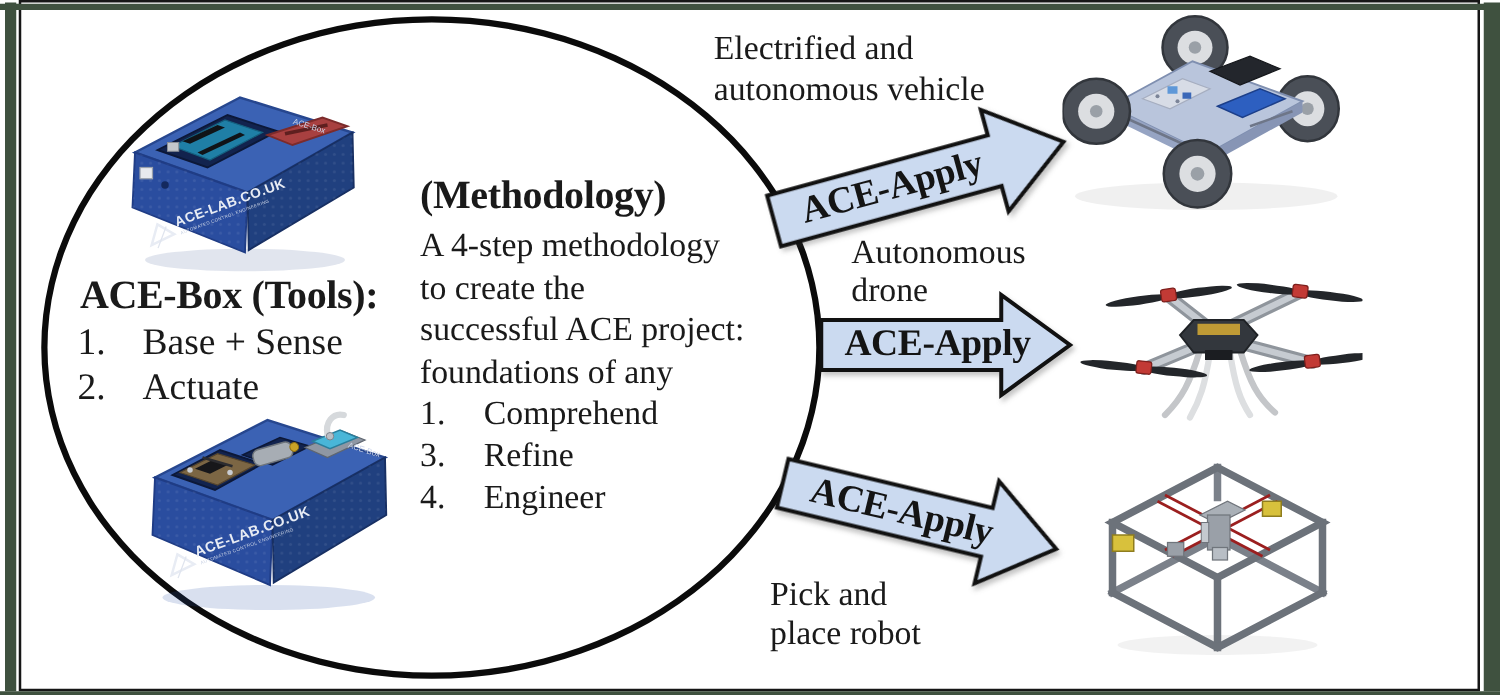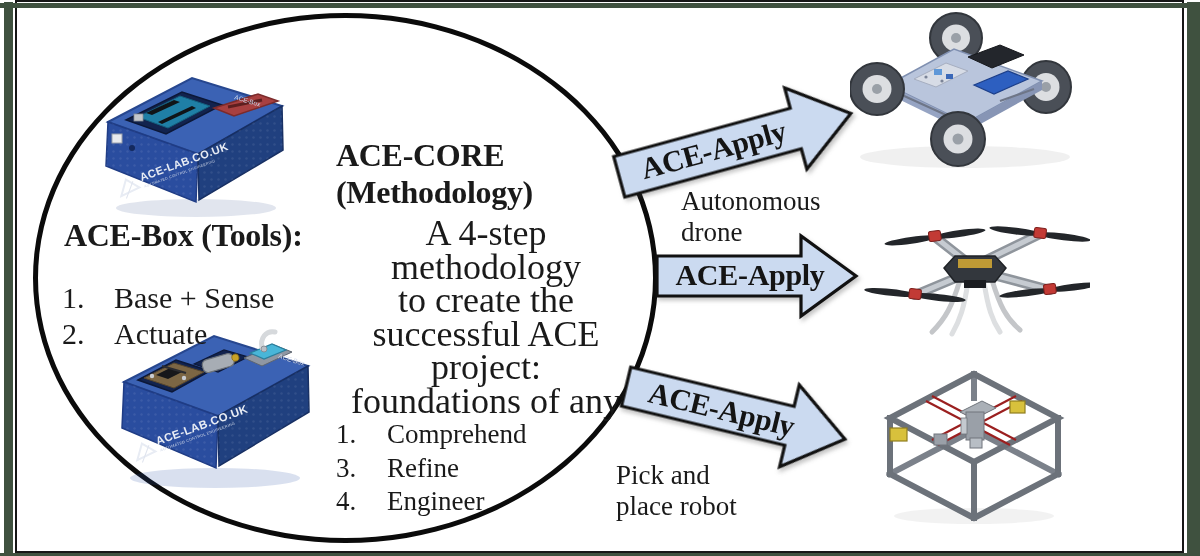--- a/index.html
+++ b/index.html
@@ -13,23 +13,23 @@
   .green-bottom{left:0;top:553px;width:1200px;height:3px;background:#3f513f;z-index:1;}
   .green-left{left:4px;top:2px;width:9px;height:551px;background:#3f513f;z-index:1;}
   .green-right{left:1187px;top:2px;width:13px;height:551px;background:#3f513f;z-index:1;}
 
   
   .ecosystem-ellipse{left:33px;top:13px;width:625px;height:530px;border:5px solid #0b0b0b;border-radius:50%;box-sizing:border-box;z-index:1;}
 
   
   .h-bold{font-weight:bold;font-size:32px;line-height:37px;letter-spacing:-0.3px;}
   .tools-title{left:64px;top:217px;z-index:2;}
-  .tools-list{left:62px;top:256px;font-size:30px;line-height:36px;z-index:2;margin-top:24px;}
+  .tools-list{left:62px;top:256px;font-size:30px;line-height:36px;z-index:2;}
   .core-block{left:336px;top:137px;width:300px;z-index:2;}
-  .core-desc{font-size:36px;line-height:33.5px;text-align:center;}
+  .core-desc{font-size:27px;line-height:33.5px;}
   .core-steps{font-size:27px;line-height:33.5px;}
   .num-col{display:inline-block;width:52px;}
   .num-col-sm{display:inline-block;width:51px;}
 
   .caption{font-size:27px;line-height:31px;z-index:2;}
   .cap-vehicle{left:571px;top:22px;line-height:33px;}
   .cap-drone{left:681px;top:186px;}
   .cap-robot{left:616px;top:460px;}
 
   
@@ -56,35 +56,38 @@
 
   <div class="abs ecosystem-ellipse"></div>
 
   <div class="abs h-bold tools-title">ACE-Box (Tools):</div>
   <div class="abs tools-list">
     <div><span class="num-col">1.</span><span>Base + Sense</span></div>
     <div><span class="num-col">2.</span><span>Actuate</span></div>
   </div>
 
   <div class="abs core-block">
-    <div class="h-bold">ACE-CORE</div>
     <div class="h-bold">(Methodology)</div>
     <div class="core-desc" style="margin-top:6px;">
       <div>A 4-step methodology</div>
       <div>to create the</div>
       <div>successful ACE project:</div>
       <div>foundations of any</div>
     </div>
     <div class="core-steps">
       <div><span class="num-col-sm">1.</span><span>Comprehend</span></div>
       <div><span class="num-col-sm">3.</span><span>Refine</span></div>
       <div><span class="num-col-sm">4.</span><span>Engineer</span></div>
     </div>
   </div>
 
+  <div class="abs caption cap-vehicle">
+    <div>Electrified and</div>
+    <div>autonomous vehicle</div>
+  </div>
   <div class="abs caption cap-robot">
     <div>Pick and</div>
     <div>place robot</div>
   </div>
   <div class="abs caption cap-drone">
     <div>Autonomous</div>
     <div>drone</div>
   </div>
 
   <div class="abs arrow arrow-top">

